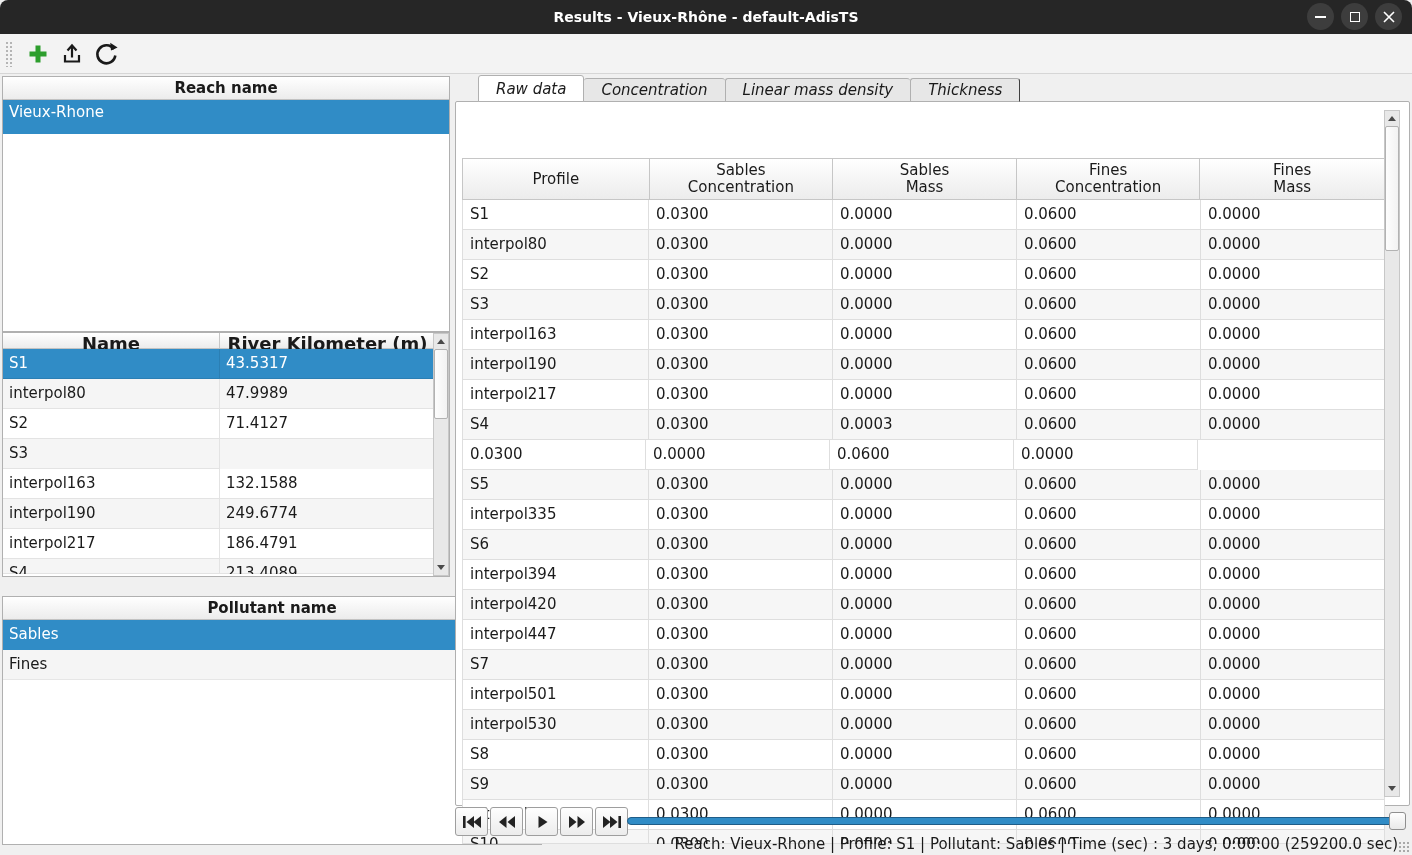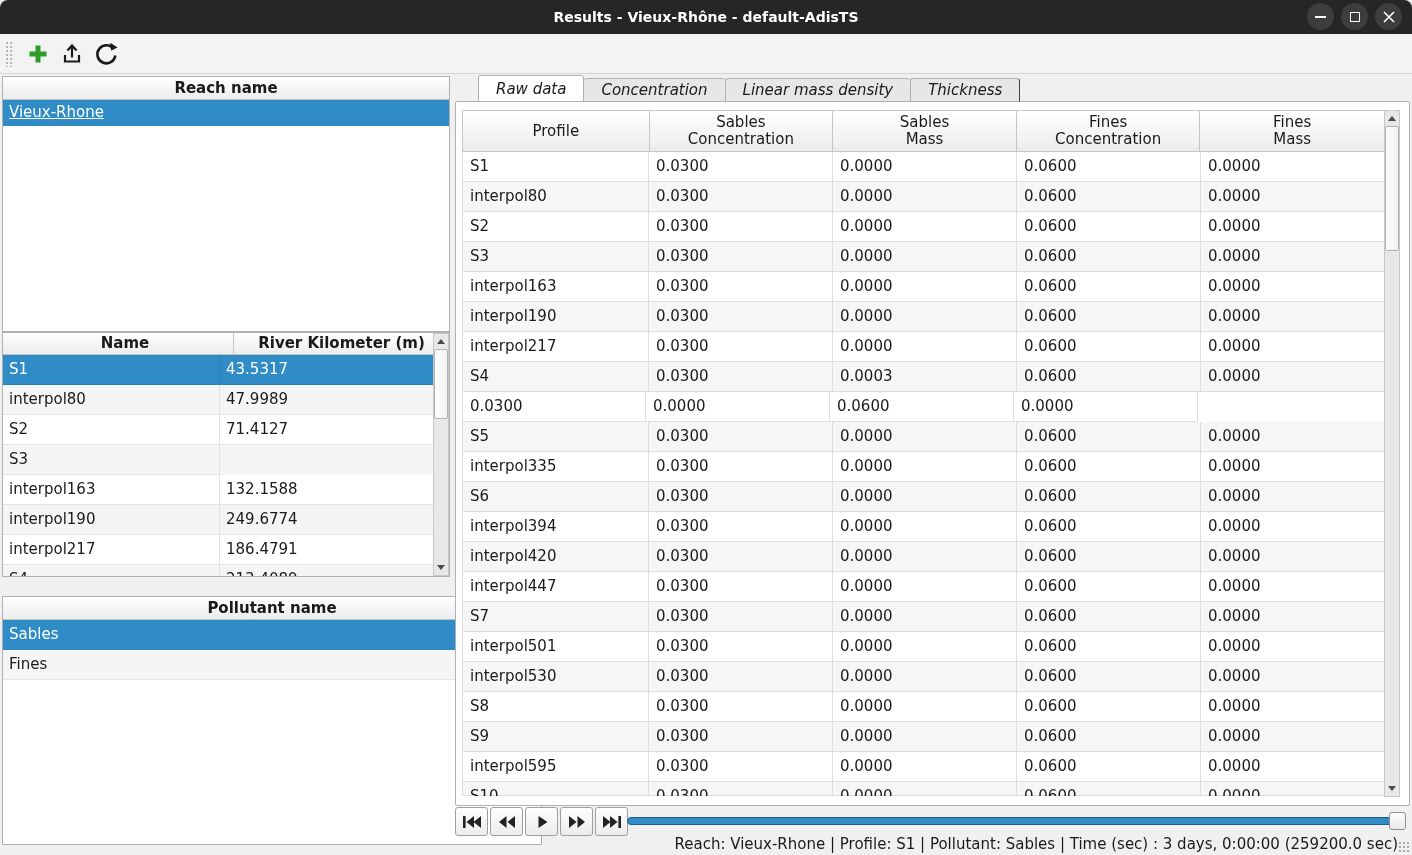--- a/index.html
+++ b/index.html
@@ -28,25 +28,25 @@
 
   
   .panel { position:absolute; background:#fff; border:1px solid #b0b0b0; overflow:hidden; }
   .panel-header { height:23px; line-height:22px; text-align:center; font-weight:bold; font-size:15px;
                   background:linear-gradient(#ffffff,#ececec); border-bottom:1px solid #c2c2c2; }
   .list-item { font-size:15px; padding-left:6px; border-bottom:1px solid #e6e6e6; background:#fff; }
   .list-item.alt { background:#f5f5f5; }
   .list-item.sel { background:#308cc6; color:#fff; border-bottom-color:#308cc6; }
 
   .reach-panel { left:2px; top:76px; width:448px; height:256px; }
-  .reach-panel .list-item { height:26px; line-height:25px;text-decoration:underline; }
+  .reach-panel .list-item { height:34px; line-height:25px; }
 
   .profiles-panel { left:2px; top:332px; width:448px; height:245px; }
-  .profiles-header { display:flex; height:22px; background:linear-gradient(#ffffff,#ececec);
-                     border-bottom:1px solid #c2c2c2; font-weight:bold; font-size:15px;justify-content:flex-end; }
+  .profiles-header { display:flex; height:16px; background:linear-gradient(#ffffff,#ececec);
+                     border-bottom:1px solid #c2c2c2; font-weight:bold; font-size:18px; }
   .profiles-header .hc { line-height:21px; text-align:center; }
   .profiles-header .hc:first-child { width:217px; border-right:1px solid #c6c6c6; }
   .profiles-header .hc:last-child { width:215px; }
   .p-row { display:flex; height:30px; font-size:15px; background:#fff; }
   .p-row.alt { background:#f5f5f5; }
   .p-row .cell { line-height:29px; padding-left:6px; border-bottom:1px solid #e3e3e3; }
   .p-row .cell.name { width:217px; border-right:1px solid #e3e3e3; }
   .p-row .cell.km { width:215px; }
   .p-row.sel .cell { background:#308cc6; color:#fff; border-color:#2b7fb4; }
   .p-row.partial { height:15px; overflow:hidden; }
@@ -72,21 +72,21 @@
          background:#e7e7e7; border:1px solid #b0b0b0; border-right:none; border-radius:3px 3px 0 0; }
   .tab:last-child { border-right:1px solid #404040; }
   .tab.active { height:27px; margin-top:0; background:#fff; line-height:26px;
                 border-right:1px solid #b0b0b0; }
   .tab.active + .tab { border-left:none; }
 
   .tab-frame { position:absolute; left:455px; top:101px; width:955px; height:705px;
                background:#fff; border:1px solid #b0b0b0; border-radius:2px; }
 
   .main-table { position:absolute; left:6px; top:8px; width:923px; }
-  .mt-header { display:flex; height:42px; border:1px solid #c6c6c6; }
+  .mt-header { display:flex; height:42px; border:1px solid #c6c6c6;margin-top:48px; }
   .mt-hcell { background:linear-gradient(#ffffff,#ececec); border-right:1px solid #c6c6c6;
               display:flex; align-items:center; justify-content:center; text-align:center;
               font-size:15px; line-height:17px; }
   .mt-hcell:last-child { border-right:none; }
   .mt-row { display:flex; height:30px; background:#fff; }
   .mt-row.alt { background:#f6f6f6; }
   .mt-cell { font-size:15px; line-height:29px; padding-left:7px;
              border-right:1px solid #dedede; border-bottom:1px solid #dedede; }
   .mt-cell:first-child { border-left:1px solid #dedede; }
   .mt-row.partial { height:14px; overflow:hidden; }

